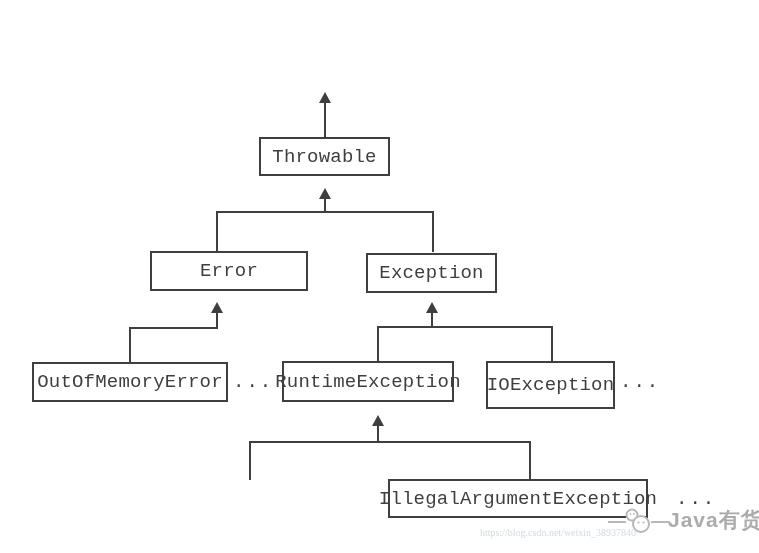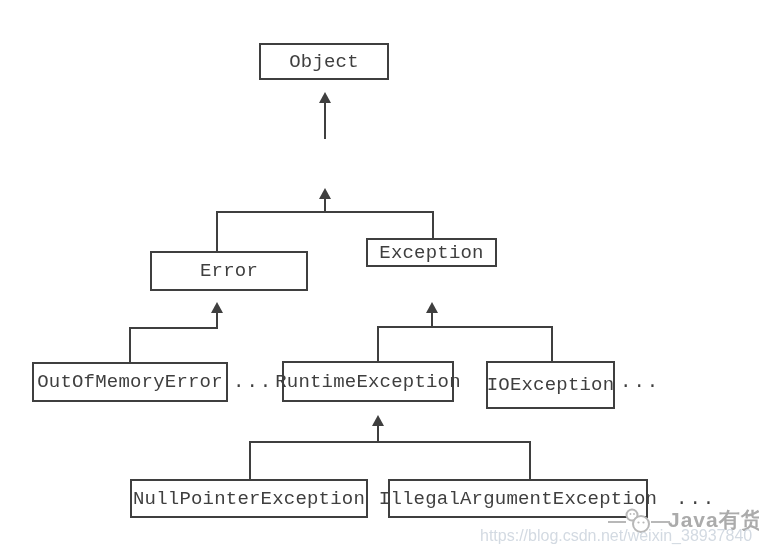--- a/index.html
+++ b/index.html
@@ -46,50 +46,50 @@
     position:absolute;left:668px;top:506px;
     font-family:"Liberation Sans","DejaVu Sans",sans-serif;
     font-size:21px;font-weight:bold;
     color:var(--wm-brand);
     letter-spacing:1px;
     text-shadow:1px 1px 0 rgba(255,255,255,0.85);
     white-space:nowrap;
   }
   .wm-url{
     position:absolute;left:480px;top:527px;
-    font-family:Liberation Sans, sans-serif;
-    font-size:16px;
+    font-family:Liberation Serif, serif;
+    font-size:10px;
     color:var(--wm-url);
     white-space:nowrap;
   }
   .wm-icon{position:absolute;left:608px;top:505px;}
 </style>
 </head>
 <body>
 
 <div class="stage">
 
-  <div class="node" style="left:259px;top:43px;width:130px;height:37px">
-    <span>Object</span>
-  </div>
 
   <i class="arrow" style="left:319px;top:92px"></i>
   <i class="ln" style="left:324px;top:103px;width:2px;height:36px"></i>
 
+  <div class="node" style="left:259px;top:137px;width:131px;height:39px">
+    <span>Throwable</span>
+  </div>
 
   <i class="arrow" style="left:319px;top:188px"></i>
   <i class="ln" style="left:324px;top:199px;width:2px;height:13px"></i>
   <i class="ln" style="left:216px;top:211px;width:218px;height:2px"></i>
   <i class="ln" style="left:216px;top:211px;width:2px;height:41px"></i>
   <i class="ln" style="left:432px;top:211px;width:2px;height:41px"></i>
 
   <div class="node" style="left:150px;top:251px;width:158px;height:40px">
     <span>Error</span>
   </div>
-  <div class="node" style="left:366px;top:238px;width:131px;height:29px">
+  <div class="node" style="left:366px;top:253px;width:131px;height:40px">
     <span>Exception</span>
   </div>
 
   <i class="arrow" style="left:211px;top:302px"></i>
   <i class="ln" style="left:216px;top:313px;width:2px;height:16px"></i>
   <i class="ln" style="left:129px;top:327px;width:89px;height:2px"></i>
   <i class="ln" style="left:129px;top:327px;width:2px;height:36px"></i>
 
   <i class="arrow" style="left:426px;top:302px"></i>
   <i class="ln" style="left:431px;top:313px;width:2px;height:15px"></i>
@@ -108,23 +108,20 @@
     <span>IOException</span>
   </div>
   <div class="dots" style="left:620px;top:361px;height:41px">...</div>
 
   <i class="arrow" style="left:372px;top:415px"></i>
   <i class="ln" style="left:377px;top:426px;width:2px;height:17px"></i>
   <i class="ln" style="left:249px;top:441px;width:282px;height:2px"></i>
   <i class="ln" style="left:249px;top:441px;width:2px;height:39px"></i>
   <i class="ln" style="left:529px;top:441px;width:2px;height:39px"></i>
 
-  <div class="node" style="left:130px;top:479px;width:238px;height:39px">
-    <span>NullPointerException</span>
-  </div>
   <div class="node" style="left:388px;top:479px;width:260px;height:39px">
     <span>IllegalArgumentException</span>
   </div>
   <div class="dots" style="left:676px;top:479px;height:39px">...</div>
 
   <svg class="wm-icon" width="62" height="32" viewBox="0 0 62 32">
     <line x1="0" y1="17" x2="18" y2="17" stroke="#b8b8b8" stroke-width="2"></line>
     <circle cx="24" cy="10" r="5.5" fill="#ffffff" stroke="#b8b8b8" stroke-width="2"></circle>
     <circle cx="22.5" cy="9" r="0.9" fill="#b8b8b8"></circle>
     <circle cx="26" cy="9" r="0.9" fill="#b8b8b8"></circle>

